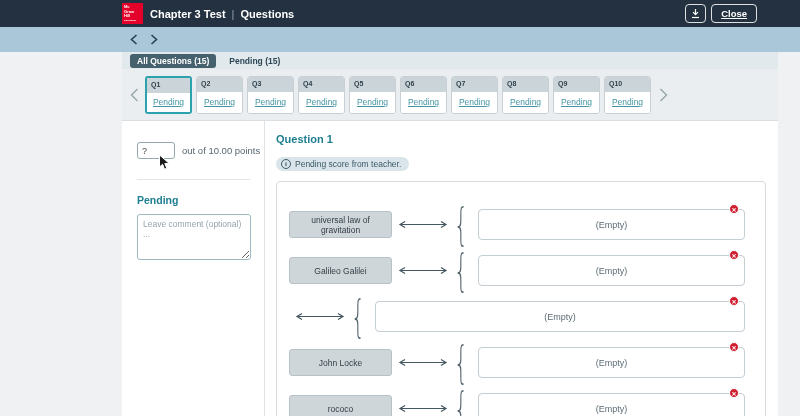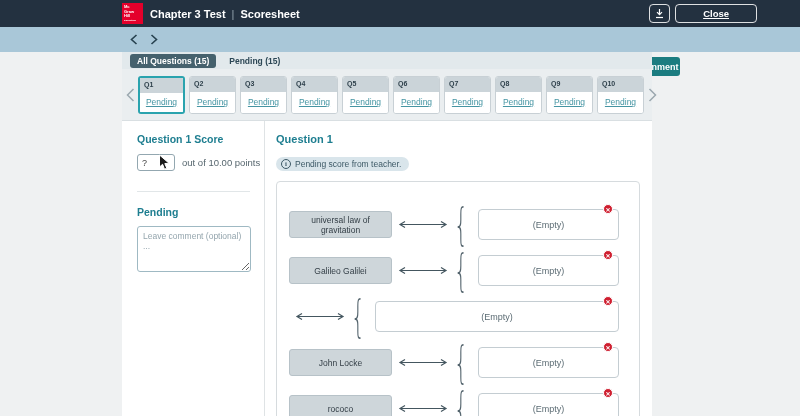--- a/index.html
+++ b/index.html
@@ -15,40 +15,40 @@
   .logo div.edu { font-size: 2.5px; line-height: 3px; }
   .topbar-title { position: absolute; left: 150px; top: 0; height: 27px; display: flex;
                   align-items: center; gap: 6px; color: #fff; font-size: 11px; font-weight: bold; }
   .topbar-title .sep { color: #93a1ad; font-weight: normal; }
   .topbar-actions { position: absolute; right: 43px; top: 4px; display: flex; gap: 5px; }
   .tb-btn { height: 19px; border: 1px solid rgba(255,255,255,0.85); border-radius: 4px;
             background: transparent; color: #fff; font-size: 9.5px; font-weight: bold;
             display: flex; align-items: center; justify-content: center; cursor: pointer;
             font-family: "Liberation Sans", sans-serif; }
   .tb-btn.icon-only { width: 21px; }
-  .tb-btn.close { padding: 0 27px; text-decoration: underline; }
+  .tb-btn.close { padding: 0 9px; text-decoration: underline; }
 
   
   .subbar { position: absolute; left: 0; top: 27px; width: 800px; height: 25px; background: #a9c7d8; }
   .nav-chev { position: absolute; top: 4px; width: 14px; height: 16px; background: transparent;
               border: none; cursor: pointer; display: flex; align-items: center; justify-content: center; }
   .student-dd { position: absolute; left: 162px; top: 31px; width: 74px; height: 16px;
                 border: 1px solid #33505e; border-radius: 4px; background: transparent;
                 color: #1c3a49; font-size: 8.5px; display: flex; align-items: center;
                 justify-content: space-between; padding: 0 5px; cursor: pointer;
                 font-family: "Liberation Sans", sans-serif; }
   .student-status { position: absolute; left: 243px; top: 31px; font-size: 10px;
                     font-weight: bold; color: #16323f; }
   .submit-btn { position: absolute; left: 593px; top: 30px; width: 87px; height: 19px;
                 background: #1b7c80; border: none; border-radius: 3px; color: #fff;
                 font-size: 9px; font-weight: bold; cursor: pointer;
                 font-family: "Liberation Sans", sans-serif; }
 
   
-  .panel { position: absolute; left: 122px; top: 52px; width: 530px; height: 364px;
+  .panel { position: absolute; left: 122px; top: 52px; width: 656px; height: 364px;
            background: #fff; display: flex; flex-direction: column; }
 
   .tabs-row { height: 17px; background: #e2e9ec; display: flex; align-items: center;
               padding-left: 8px; gap: 6px; flex: 0 0 auto; }
   .tab { border: none; background: transparent; font-size: 8.5px; color: #2c4755;
          padding: 2px 7px; border-radius: 3px; cursor: pointer; font-weight: bold;
          font-family: "Liberation Sans", sans-serif; }
   .tab.selected { background: #45616d; color: #fff; }
 
   .carousel { height: 52px; background: #eaeef0; border-bottom: 1px solid #d9dfe2;
@@ -123,21 +123,21 @@
   <div class="topbar">
     <div class="logo">
       <div>Mc</div>
       <div>Graw</div>
       <div>Hill</div>
       <div class="edu">Education</div>
     </div>
     <div class="topbar-title">
       <span>Chapter 3 Test</span>
       <span class="sep">|</span>
-      <span>Scoresheet</span>
+      <span>Questions</span>
     </div>
     <div class="topbar-actions">
       <button class="tb-btn icon-only">
         <svg width="11" height="11" viewBox="0 0 11 11">
           <path d="M5.5 1 V6.2 M3 4.2 L5.5 6.7 L8 4.2" stroke="#fff" stroke-width="1.2" fill="none"></path>
           <path d="M2 9.5 H9" stroke="#fff" stroke-width="1.2"></path>
         </svg>
       </button>
       <button class="tb-btn close">Close</button>
     </div>
@@ -222,21 +222,20 @@
       <button class="car-chev" style="margin-left:4px;">
         <svg width="9" height="14" viewBox="0 0 9 14">
           <path d="M1.5 1 L7.5 7 L1.5 13" stroke="#9ba8af" stroke-width="1.5" fill="none"></path>
         </svg>
       </button>
     </div>
 
     <div class="content">
 
       <div class="score-panel">
-        <div class="teal-h">Question 1 Score</div>
         <div class="score-row">
           <input class="score-input" value="?" style="">
           <span class="score-suffix">out of 10.00 points</span>
         </div>
         <hr class="score-divider">
         <div class="teal-h">Pending</div>
         <textarea class="comment-area" placeholder="Leave comment (optional) ..." style=""></textarea>
       </div>
 
       <div class="question-panel">

